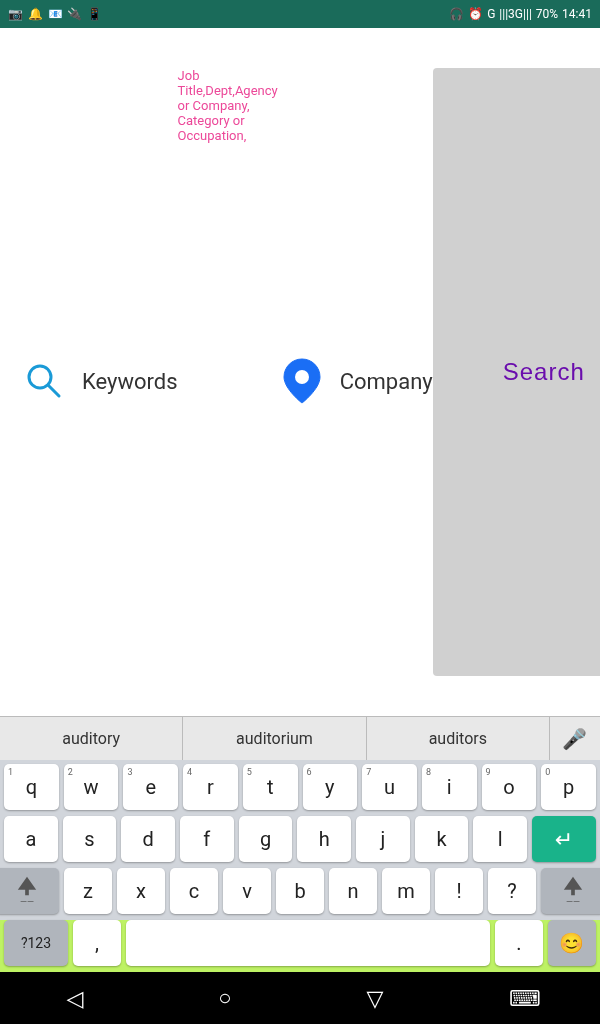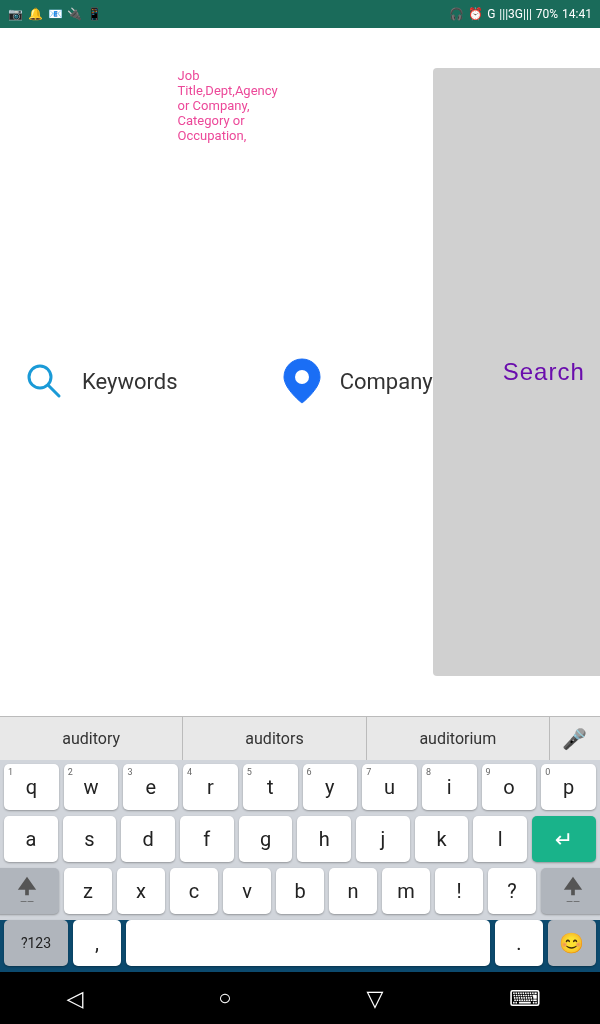--- a/index.html
+++ b/index.html
@@ -117,21 +117,21 @@
       padding: 18px 70px;
       font-size: 24px;
       color: #6a0dad;
       font-weight: 500;
       cursor: pointer;
       letter-spacing: 1px;
     }
 
     
     .keyboard-area {
-      background: #0c4a6e;
+      background: #bef264;
       padding: 0;
       display: flex;
       flex-direction: column;
     }
     .suggestions-row {
       display: flex;
       background: #e8e8e8;
       border-top: 1px solid #bbb;
       height: 44px;
       align-items: center;
@@ -306,22 +306,22 @@
   <div class="search-button-container">
     <button class="search-button">Search</button>
   </div>
 
 </div>
 
 <div class="keyboard-area">
 
   <div class="suggestions-row">
     <div class="suggestion-item">auditory</div>
+    <div class="suggestion-item">auditorium</div>
     <div class="suggestion-item">auditors</div>
-    <div class="suggestion-item">auditorium</div>
     <div class="suggestion-item">
       <span class="mic-icon">🎤</span>
     </div>
   </div>
 
   <div class="keyboard-keys">
 
     <div class="key-row">
       <div class="key"><span class="num-hint">1</span>q</div>
       <div class="key"><span class="num-hint">2</span>w</div>

